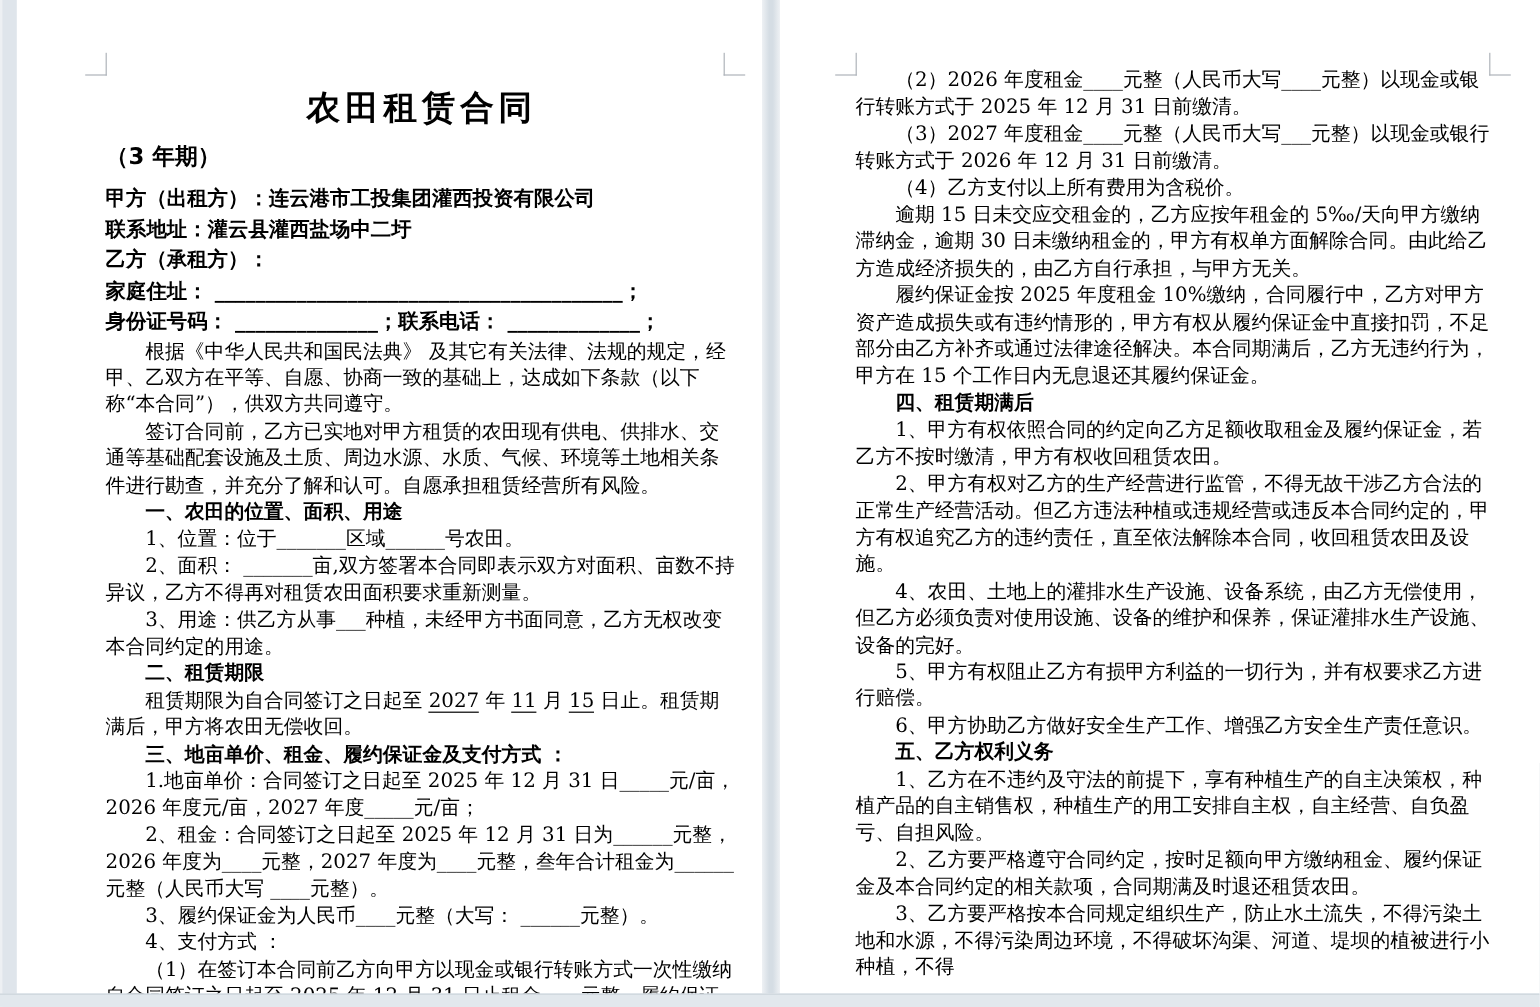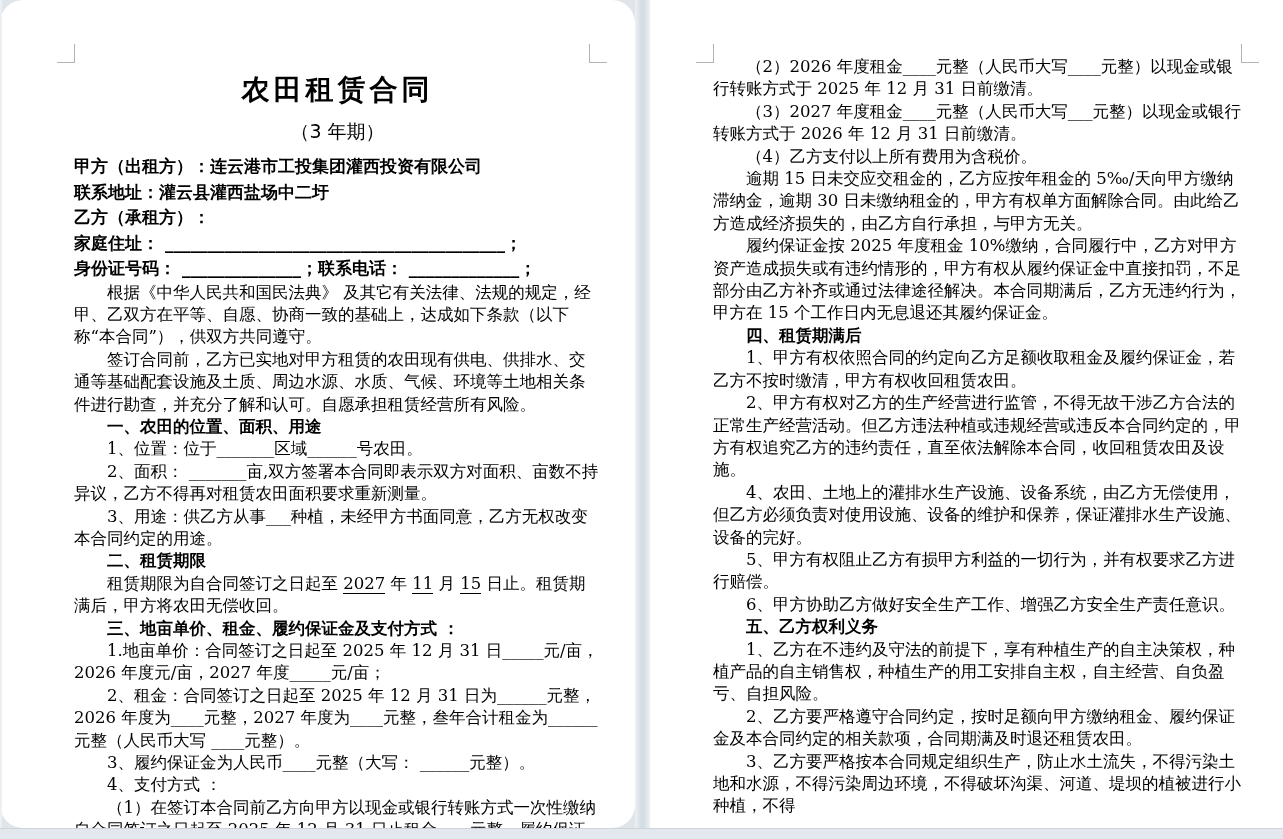--- a/index.html
+++ b/index.html
@@ -6,21 +6,21 @@
   body{
     width:1283px;height:839px;overflow:hidden;
     background:#e3e8ed;
     font-family:"DejaVu Serif","Liberation Serif",serif;
     color:#000;
   }
   .viewer{position:relative;width:1283px;height:839px;background:#dfe5eb;}
   .page{
     position:absolute;top:0;height:828px;background:#ffffff;overflow:hidden;
   }
-  .page-left{left:0;width:635px;border-radius:23px;}
+  .page-left{left:14px;width:635px;}
   .page-right{left:650px;width:756px;}
   .page-gap{
     position:absolute;top:0;left:635px;width:15px;height:828px;
     background:linear-gradient(to right,#eef1f4,#d5dde4 40%,#d5dde4 60%,#eef1f4);
   }
   .bottom-strip{
     position:absolute;left:0;top:828px;width:1283px;height:11px;
     background:#e2e8ed;border-top:1px solid #cdd5db;
   }
   .edge-left{position:absolute;left:0;top:0;width:2px;height:839px;background:#edf0f3;}
@@ -30,21 +30,21 @@
   .text-area{position:absolute;top:62px;}
   .page-left  .text-area{left:74px;width:527px;top:62px;}
   .page-right .text-area{left:63px;width:528px;top:56px;}
   .blk{margin:0;padding:0;word-break:normal;overflow-wrap:break-word;}
   .title{
     text-align:center;font-weight:bold;font-size:28px;line-height:40px;
     letter-spacing:4px;margin:8px 0 0;
     font-family:"DejaVu Sans","Liberation Sans",sans-serif;
   }
   .subtitle{
-    text-align:center;font-weight:normal;font-size:19px;line-height:26px;margin:8px 0 10px;
+    text-align:left;font-weight:bold;font-size:19px;line-height:26px;margin:8px 0 10px;
     font-family:"DejaVu Sans","Liberation Sans",sans-serif;
   }
   .party{
     font-weight:bold;font-size:17px;line-height:25.5px;
     font-family:"DejaVu Sans","Liberation Sans",sans-serif;
   }
   .heading{
     font-weight:bold;font-size:16.5px;line-height:22.4px;text-indent:33px;
     font-family:"DejaVu Sans","Liberation Sans",sans-serif;
   }

